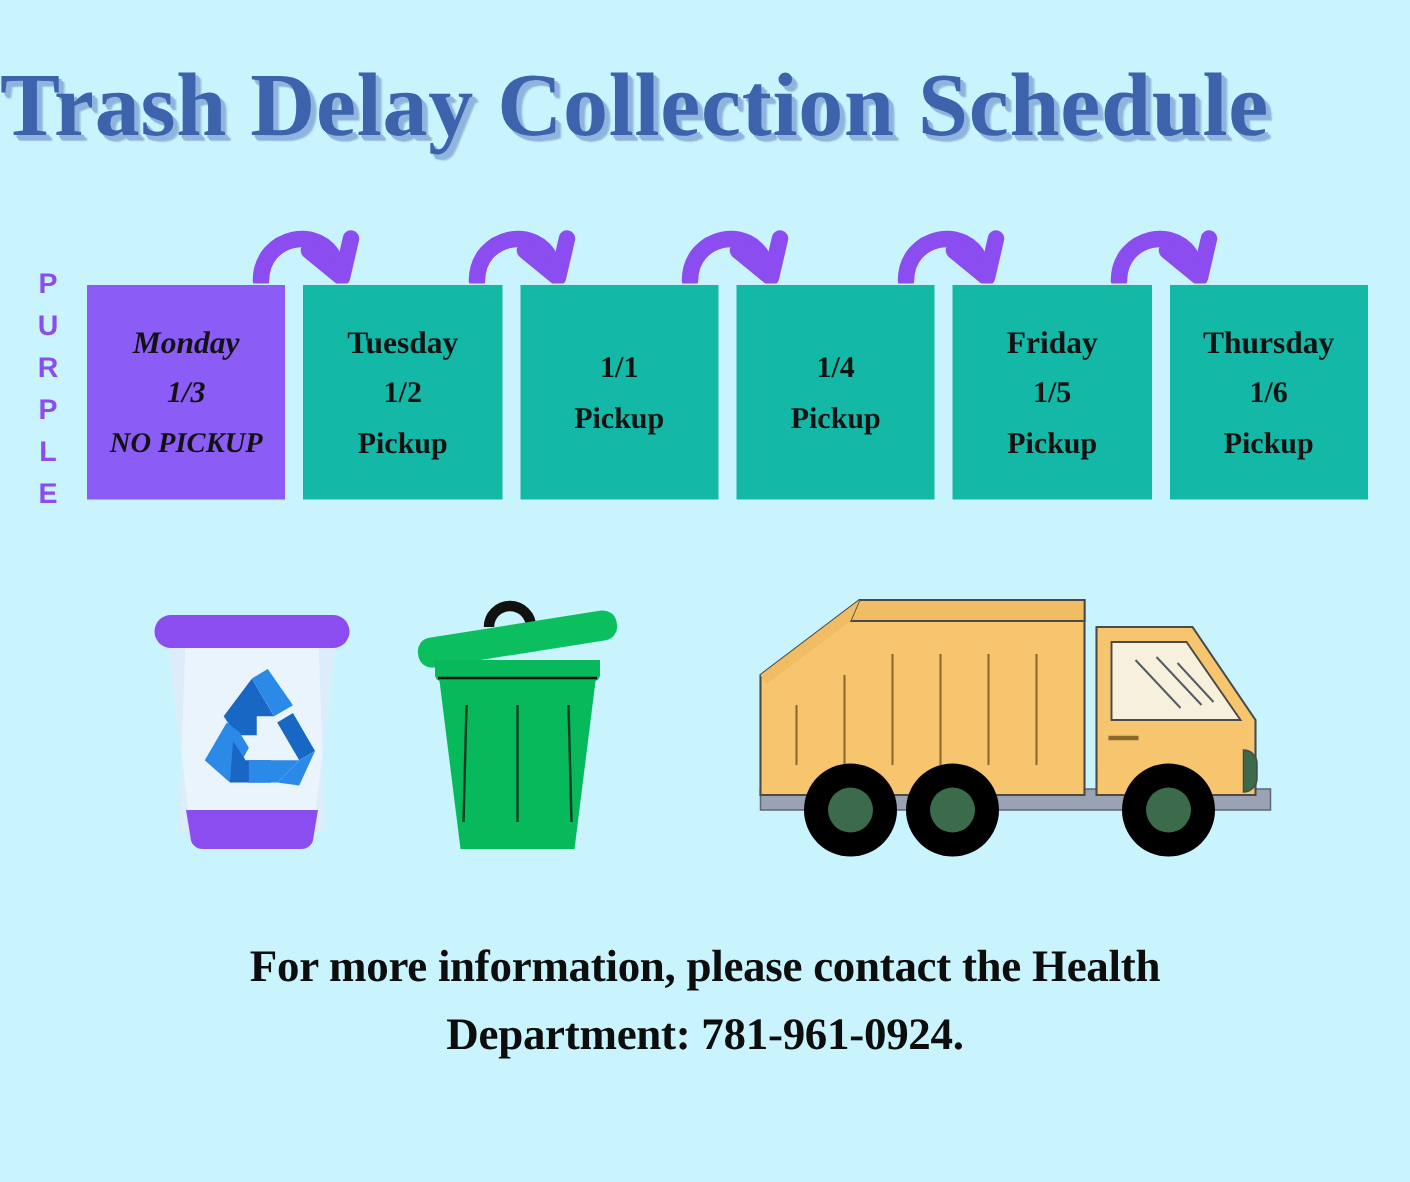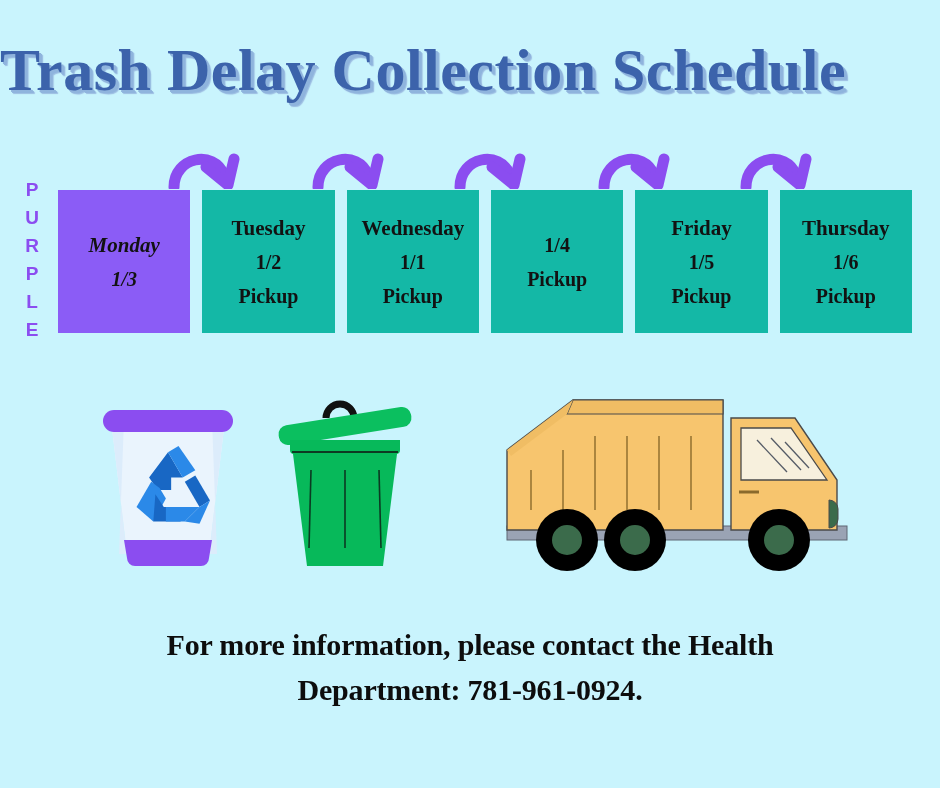--- a/index.html
+++ b/index.html
@@ -193,28 +193,28 @@
   <span>R</span>
   <span>P</span>
   <span>L</span>
   <span>E</span>
 </div>
 
 <div class="cards">
   <div class="card highlight">
     <div class="day">Monday</div>
     <div class="date">1/3</div>
+    <div class="status">NO PICKUP</div>
   </div>
   <div class="card">
     <div class="day">Tuesday</div>
     <div class="date">1/2</div>
     <div class="status">Pickup</div>
   </div>
   <div class="card">
-    <div class="day">Wednesday</div>
     <div class="date">1/1</div>
     <div class="status">Pickup</div>
   </div>
   <div class="card">
     <div class="date">1/4</div>
     <div class="status">Pickup</div>
   </div>
   <div class="card">
     <div class="day">Friday</div>
     <div class="date">1/5</div>

